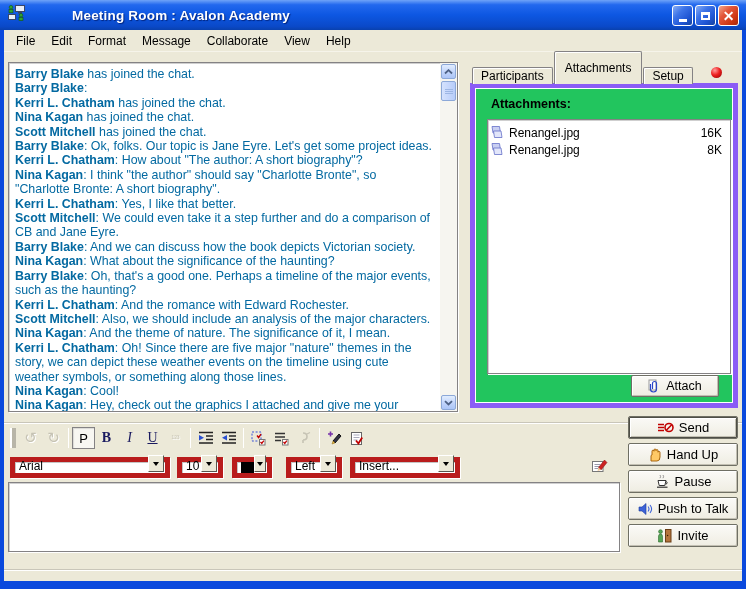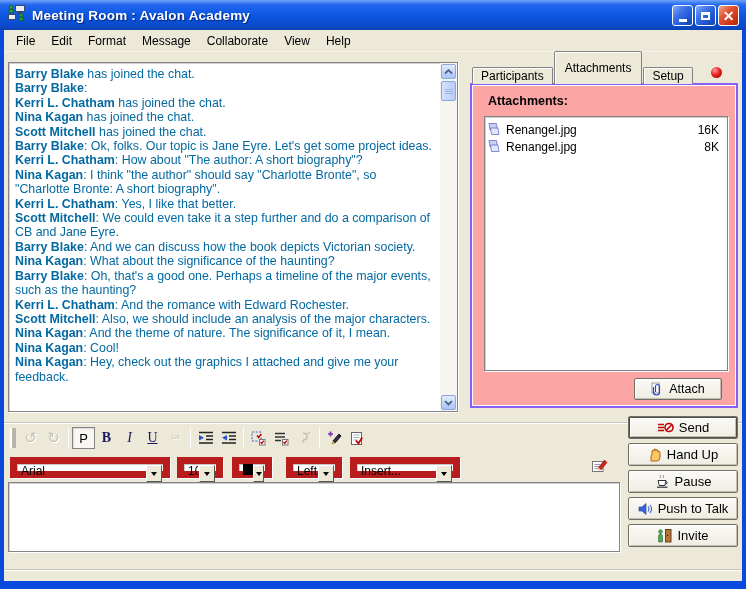--- a/index.html
+++ b/index.html
@@ -2,21 +2,21 @@
 <html><head>
 <meta charset="utf-8">
 <style>
   html,body{margin:0;padding:0;background:#fff;font-family:"Liberation Sans",sans-serif;}
   *{box-sizing:border-box;}
   .window{position:relative;width:746px;height:589px;background:#0A49DD;overflow:hidden;}
 
   
   .titlebar{position:absolute;left:0;top:0;width:746px;height:30px;
     background:linear-gradient(180deg,#6FA3F8 0%,#2268EE 16%,#0D57E2 50%,#0A49C8 88%,#0941AE 100%);
-    display:flex;align-items:center;padding-left:8px;}
+    display:flex;align-items:center;padding-left:8px;gap:40px;}
   .title-text{color:#fff;font-weight:bold;font-size:13.5px;margin-left:6px;
     text-shadow:1px 1px 1px #00237E;letter-spacing:.2px;white-space:nowrap;}
   .win-btns{position:absolute;right:7px;top:5px;display:flex;gap:2px;}
   .win-btn{width:21px;height:21px;border-radius:3px;border:1px solid #fff;
     display:flex;align-items:center;justify-content:center;color:#fff;
     background:linear-gradient(135deg,#89AEF5 0%,#3D74E8 35%,#1F55D4 70%,#16449F 100%);}
   .win-btn.close{background:linear-gradient(135deg,#F2A98E 0%,#E3573B 35%,#CC3512 75%,#A62A0D 100%);
     font-size:14px;font-weight:bold;line-height:1;}
   .glyph-min{display:block;width:8px;height:3px;background:#fff;margin-top:10px;}
   .glyph-max{display:block;width:9px;height:8px;border:2px solid #fff;border-top-width:3px;}
@@ -44,22 +44,22 @@
     background:repeating-linear-gradient(180deg,#9DB6E4 0 1px,transparent 1px 2px);}
 
   
   .tab-bar{position:absolute;left:468px;top:33px;height:21px;display:flex;align-items:flex-end;z-index:3;}
   .tab{height:17px;padding:0 8px;font-size:12px;display:flex;align-items:center;background:#ECE9D8;
     border:1px solid #848284;border-bottom:none;border-top-left-radius:2px;border-top-right-radius:2px;
     box-shadow:inset 1px 1px 0 #fff;margin-right:1px;cursor:default;}
   .tab.active{height:21px;padding:16px 10px;position:relative;z-index:4;}
   .red-dot{position:absolute;left:707px;top:37px;width:11px;height:11px;border-radius:50%;
     background:radial-gradient(circle at 35% 30%,#FF9C9C 0%,#EE2020 45%,#8E0000 100%);}
-  .group-box{position:absolute;left:466px;top:53px;width:268px;height:325px;background:#fca5a5;
-    border:2px solid #8b5cf6;box-shadow:inset 1px 1px 0 #fff,inset -1px -1px 0 #fff;z-index:2;}
+  .group-box{position:absolute;left:466px;top:53px;width:268px;height:325px;background:#22c55e;
+    border:5px solid #8b5cf6;box-shadow:inset 1px 1px 0 #fff,inset -1px -1px 0 #fff;z-index:2;}
   .attach-heading{position:absolute;left:16px;top:9px;font-size:12.5px;font-weight:bold;}
   .file-list{position:absolute;left:12px;top:31px;width:244px;height:255px;background:#fff;
     border:1px solid #848284;box-shadow:inset 1px 1px 0 rgba(64,64,64,.25),1px 1px 0 #fff;padding:4px 2px;}
   .file-row{display:flex;align-items:center;height:17px;font-size:12px;}
   .file-name{margin-left:4px;}
   .file-size{margin-left:auto;padding-right:6px;}
   .classic-btn{border:1px solid #6F6F64;border-radius:2px;background:linear-gradient(#FBFAF7,#EFEDE2);
     box-shadow:inset 1px 1px 0 #fff,inset -1px -1px 0 #C2BFB2;font-size:12.5px;
     display:flex;align-items:center;justify-content:center;gap:5px;cursor:default;}
   .attach-btn{position:absolute;right:14px;bottom:6px;width:88px;height:22px;}
@@ -70,21 +70,21 @@
   .grip{width:6px;height:20px;margin:0 3px;border-left:2px solid #fff;border-right:2px solid #B8B5A8;
     box-shadow:-2px 0 0 #B8B5A8 inset;}
   .tb-btn{width:23px;height:22px;display:flex;align-items:center;justify-content:center;font-size:13px;cursor:default;}
   .tb-btn.pressed{border:1px solid #848284;background:#F8F7F2;box-shadow:inset 1px 1px 1px rgba(0,0,0,.12);}
   .tb-sep{width:1px;height:20px;background:#B8B5A8;border-right:1px solid #fff;margin:0 3px;}
   .tb-disabled{color:#C6C3B4;text-shadow:1px 1px 0 #fff;font-size:15px;}
   .lt-serif{font-family:"Liberation Serif",serif;font-size:14px;}
 
   
   .toolbar2{position:absolute;left:0;top:423px;width:738px;height:28px;display:flex;align-items:center;padding-left:6px;}
-  .combo{display:flex;align-items:flex-start;height:21px;background:#fff;border:7px solid #b91c1c;
+  .combo{display:flex;align-items:flex-end;height:21px;background:#fff;border:5px solid #b91c1c;
     box-shadow:inset 1px 1px 0 rgba(64,64,64,.3),1px 1px 0 #fff;}
   .combo-value{flex:1;padding:0 4px;font-size:12px;white-space:nowrap;overflow:hidden;}
   .combo-arrow{width:16px;height:17px;margin:1px;background:#ECE9D8;border:1px solid;
     border-color:#FFFFFF #58564E #58564E #FFFFFF;display:flex;align-items:center;justify-content:center;}
   .tri-down{width:0;height:0;border:3.5px solid transparent;border-top:4.5px solid #000;margin-top:4px;}
   .swatch{width:17px;height:11px;background:#000;margin-left:4px;}
   .edit-note{position:absolute;left:588px;top:5px;}
 
   
   .message-input{position:absolute;left:4px;top:452px;width:612px;height:70px;background:#fff;
@@ -150,20 +150,21 @@
           <div class="msg"><b>Kerri L. Chatham</b><span>: How about "The author: A short biography"?</span></div>
           <div class="msg"><b>Nina Kagan</b><span>: I think "the author" should say "Charlotte Bronte", so "Charlotte Bronte: A short biography".</span></div>
           <div class="msg"><b>Kerri L. Chatham</b><span>: Yes, I like that better.</span></div>
           <div class="msg"><b>Scott Mitchell</b><span>: We could even take it a step further and do a comparison of CB and Jane Eyre.</span></div>
           <div class="msg"><b>Barry Blake</b><span>: And we can discuss how the book depicts Victorian society.</span></div>
           <div class="msg"><b>Nina Kagan</b><span>: What about the significance of the haunting?</span></div>
           <div class="msg"><b>Barry Blake</b><span>: Oh, that's a good one. Perhaps a timeline of the major events, such as the haunting?</span></div>
           <div class="msg"><b>Kerri L. Chatham</b><span>: And the romance with Edward Rochester.</span></div>
           <div class="msg"><b>Scott Mitchell</b><span>: Also, we should include an analysis of the major characters.</span></div>
           <div class="msg"><b>Nina Kagan</b><span>: And the theme of nature. The significance of it, I mean.</span></div>
+          <div class="msg"><b>Kerri L. Chatham</b><span>: Oh! Since there are five major "nature" themes in the story, we can depict these weather events on the timeline using cute weather symbols, or something along those lines.</span></div>
           <div class="msg"><b>Nina Kagan</b><span>: Cool!</span></div>
           <div class="msg"><b>Nina Kagan</b><span>: Hey, check out the graphics I attached and give me your feedback.</span></div>
         </div>
       <div class="scrollbar">
         <div class="sb-btn sb-up">
           <svg width="9" height="6" viewBox="0 0 9 6">
               <path d="M1 4.5 L4.5 1.2 L8 4.5" stroke="#4D6185" stroke-width="1.8" fill="none"></path>
             </svg>
         </div>
         <div class="sb-thumb"></div>

